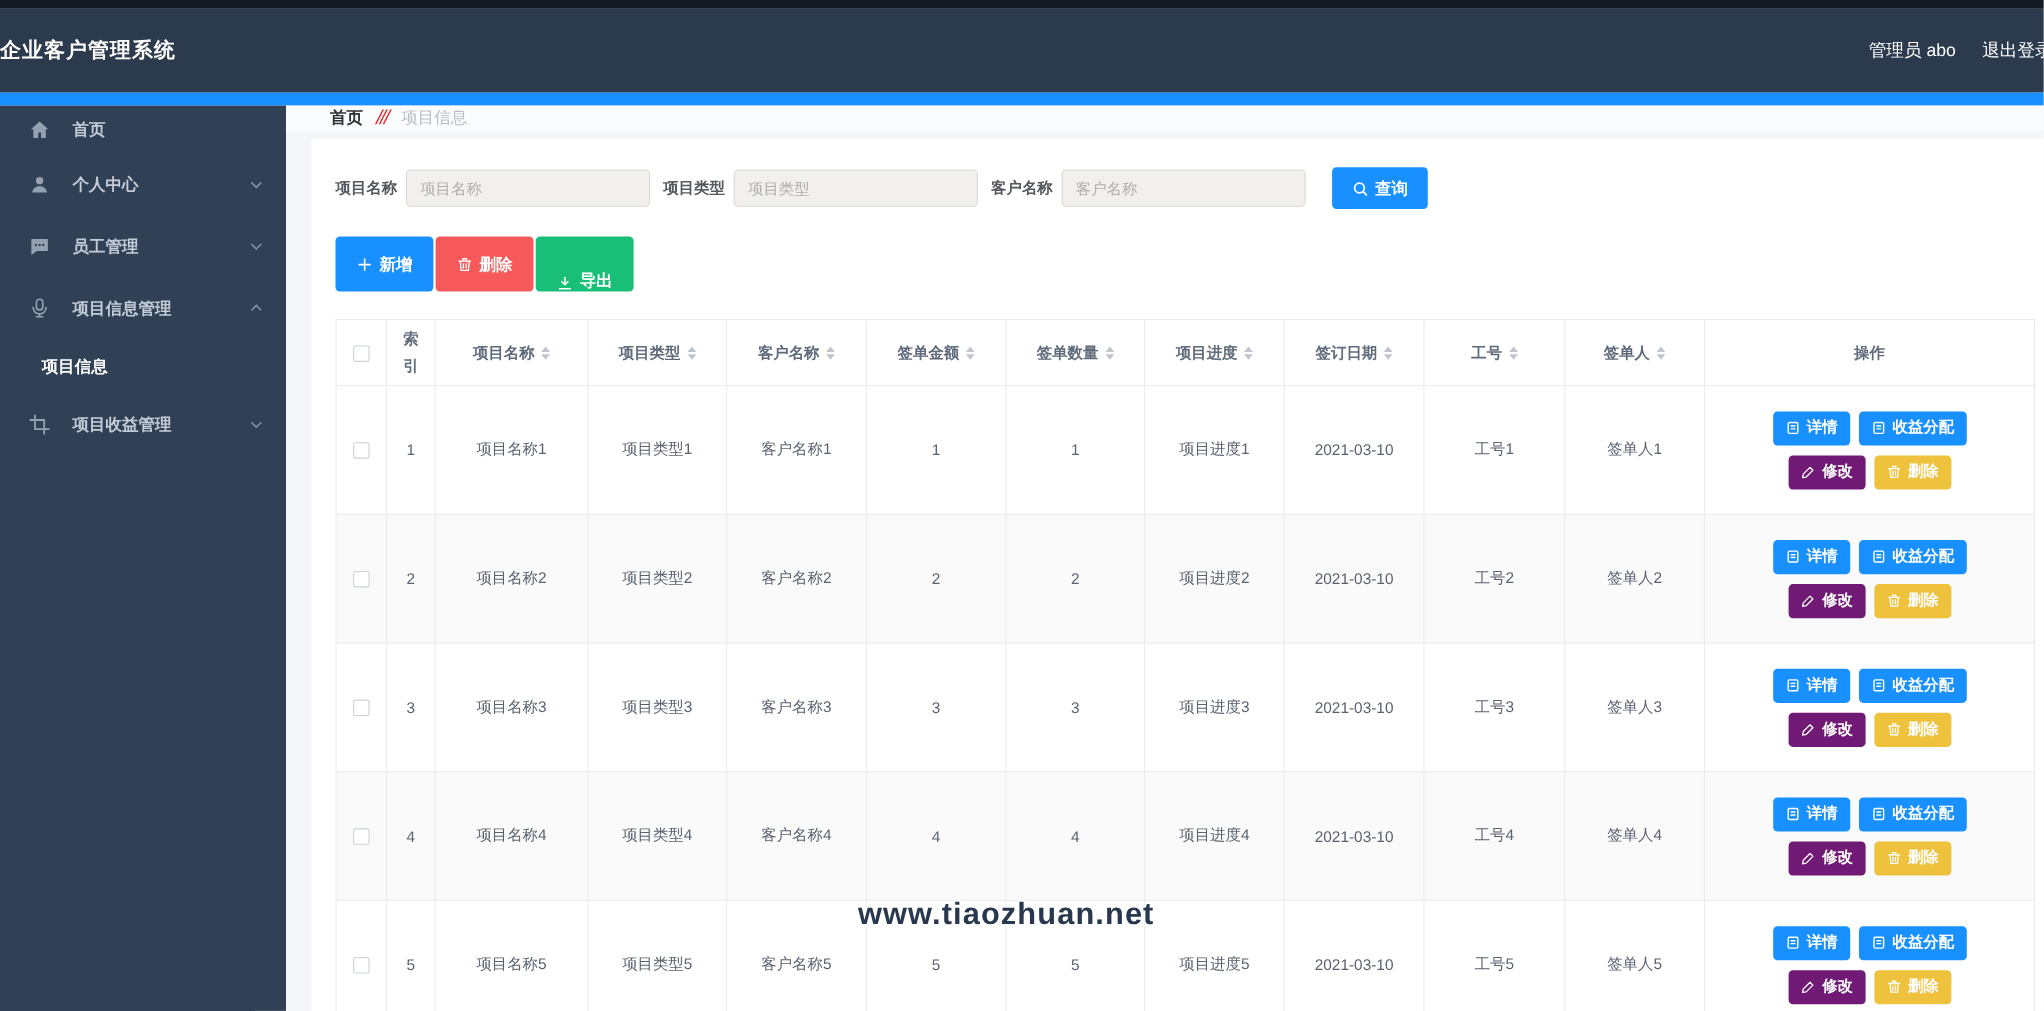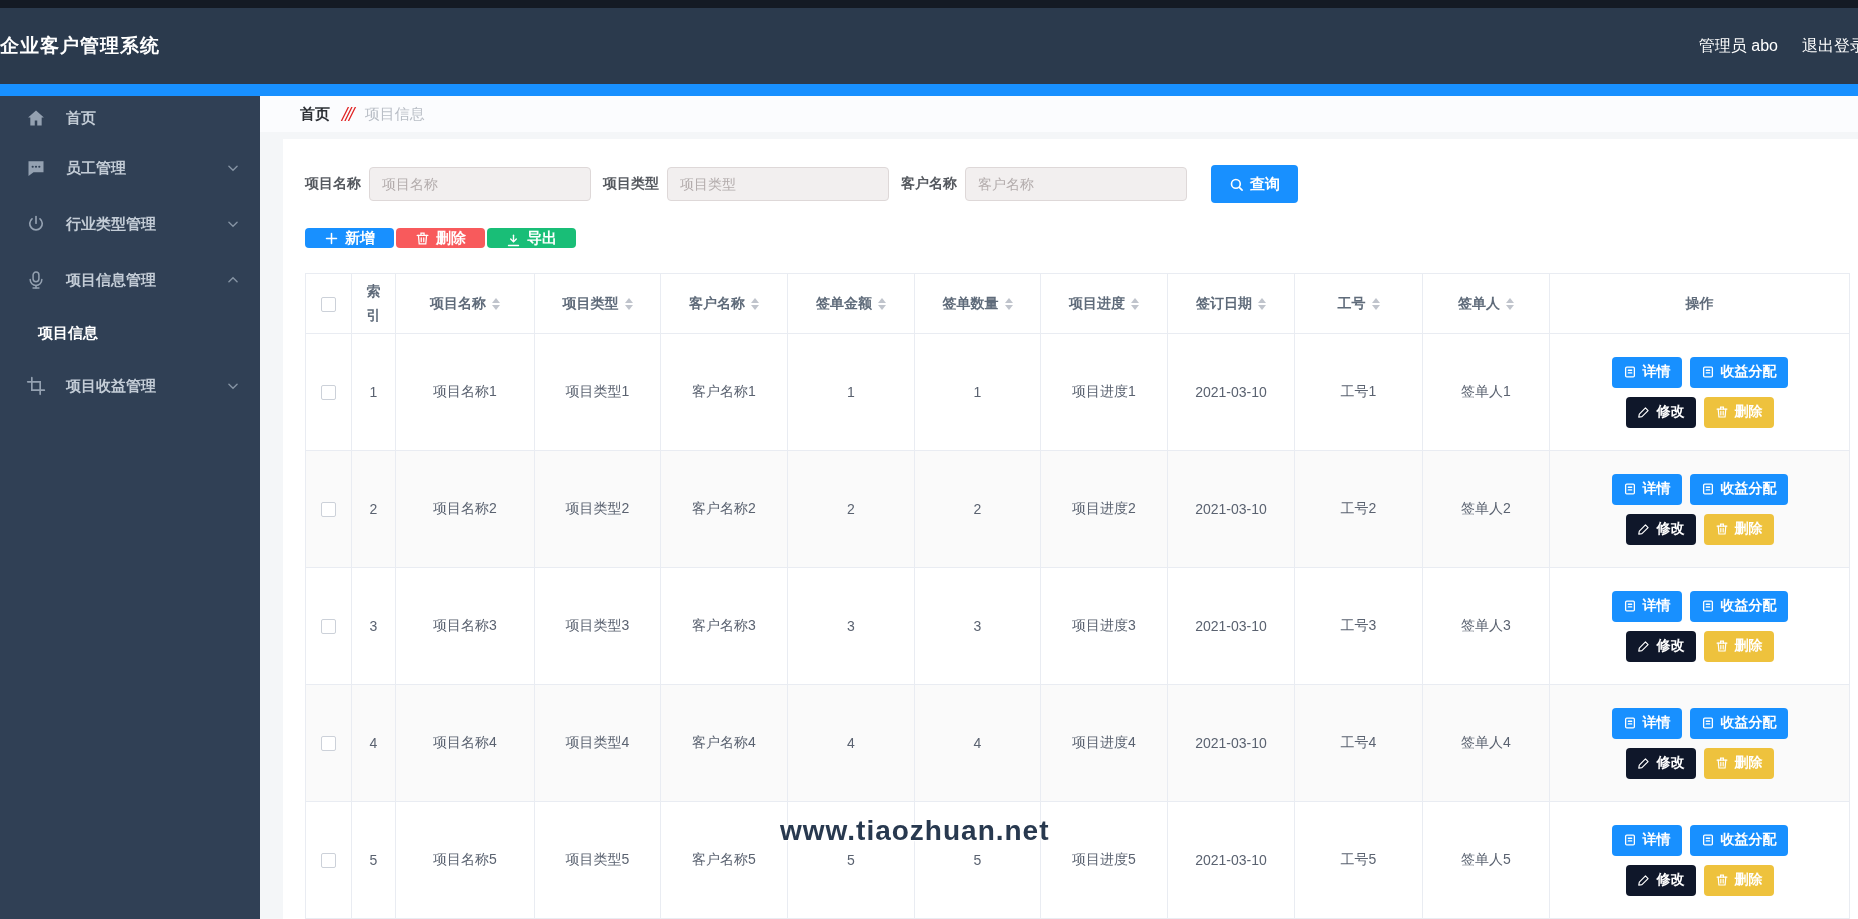--- a/index.html
+++ b/index.html
@@ -69,21 +69,21 @@
   .btn {
     display:inline-flex; align-items:center; justify-content:center; gap:6px;
     border:none; border-radius:4px; color:#fff; font-weight:bold; cursor:pointer;
     font-family:"Liberation Sans","DejaVu Sans",sans-serif;
   }
   .btn svg { display:block; }
   .search-btn { height:38px; padding:0 18px; font-size:15px; background:#1890ff; margin-left:12px; }
 
   
   .toolbar { display:flex; margin-bottom:25px; }
-  .toolbar .btn { height:20px; padding:0 19px; font-size:15px; margin-right:2px; }
+  .toolbar .btn { height:50px; padding:0 19px; font-size:15px; margin-right:2px; }
   .btn-add    { background:#1890ff; }
   .btn-delete { background:#f85a5c; }
   .btn-export { background:#19be77;align-items:flex-end; }
 
   
   table { border-collapse:collapse; table-layout:fixed; width:1544px; font-size:14px; color:#5a6270; background:#fff; }
   th, td { border:1px solid #e9ecf2; text-align:center; vertical-align:middle; padding:0; }
   thead th { height:60px; font-weight:bold; color:#5f6b7a; background:#fff; }
   tbody td { height:117px; }
   tbody tr.striped { background:#fafafa; }
@@ -94,21 +94,21 @@
   .sort .up   { border-bottom:5px solid #c0c4cc; margin-bottom:2px; }
   .sort .down { border-top:5px solid #c0c4cc; }
   .cb {
     display:inline-block; width:15px; height:15px; background:#fff;
     border:1px solid #ccd1d9; border-radius:2px; cursor:pointer; vertical-align:middle;
   }
   .ops { display:flex; flex-direction:column; align-items:center; gap:9px; }
   .ops-line { display:flex; gap:8px; }
   .op-btn { height:31px; padding:0 11px; font-size:14px; }
   .op-blue { background:#1890ff; }
-  .op-edit { background:#0f172a; }
+  .op-edit { background:#701a75; }
   .op-del  { background:#eec23d; }
 
   
   .watermark {
     position:absolute; left:780px; top:815px; z-index:6;
     font-size:28px; font-weight:bold; color:#28394f; letter-spacing:1px;
     text-shadow:-1px -1px 0 #fff, 1px -1px 0 #fff, -1px 1px 0 #fff, 1px 1px 0 #fff, 0 0 4px #fff;
   }
 </style>
 </head>
@@ -130,53 +130,53 @@
   <aside class="sidebar">
     <div class="menu-item first">
       <span class="menu-icon">
         <svg viewBox="0 0 24 24" fill="currentColor">
             <path d="M12 3L2.5 11.5h2.7V21h5.3v-6h3v6h5.3v-9.5h2.7z"></path>
           </svg>
       </span>
       <span>首页</span>
     </div>
 
+    <div class="menu-item">
+      <span class="menu-icon">
+        <svg viewBox="0 0 24 24" fill="currentColor">
+            <circle cx="12" cy="7.5" r="4"></circle>
+            <path d="M4 20.5c0-4.3 3.6-7 8-7s8 2.7 8 7z"></path>
+          </svg>
+      </span>
+      <span>个人中心</span>
+      <span class="chevron">
+        <svg viewBox="0 0 24 24" fill="none" stroke="currentColor" stroke-width="2.4" stroke-linecap="round">
+            <path d="M5 9l7 7 7-7"></path>
+          </svg>
+      </span>
+    </div>
 
     <div class="menu-item">
       <span class="menu-icon">
         <svg viewBox="0 0 24 24" fill="currentColor">
             <path d="M3 4h18v13h-12l-6 4.5z"></path>
             <circle cx="8" cy="10.5" r="1.3" fill="#304055"></circle>
             <circle cx="12" cy="10.5" r="1.3" fill="#304055"></circle>
             <circle cx="16" cy="10.5" r="1.3" fill="#304055"></circle>
           </svg>
       </span>
       <span>员工管理</span>
       <span class="chevron">
         <svg viewBox="0 0 24 24" fill="none" stroke="currentColor" stroke-width="2.4" stroke-linecap="round">
             <path d="M5 9l7 7 7-7"></path>
           </svg>
       </span>
     </div>
 
 
-    <div class="menu-item">
-      <span class="menu-icon">
-        <svg viewBox="0 0 24 24" fill="none" stroke="currentColor" stroke-width="2" stroke-linecap="round">
-            <path d="M12 3v8"></path>
-            <path d="M7.2 5.8a7.5 7.5 0 1 0 9.6 0"></path>
-          </svg>
-      </span>
-      <span>行业类型管理</span>
-      <span class="chevron">
-        <svg viewBox="0 0 24 24" fill="none" stroke="currentColor" stroke-width="2.4" stroke-linecap="round">
-            <path d="M5 9l7 7 7-7"></path>
-          </svg>
-      </span>
-    </div>
 
     <div class="menu-item">
       <span class="menu-icon">
         <svg viewBox="0 0 24 24" fill="none" stroke="currentColor" stroke-width="1.8" stroke-linecap="round">
             <rect x="8.5" y="2.5" width="7" height="11.5" rx="3.5"></rect>
             <path d="M5 11.5a7 7 0 0 0 14 0"></path>
             <path d="M12 18.5v3"></path>
             <path d="M8.5 21.5h7"></path>
           </svg>
       </span>

